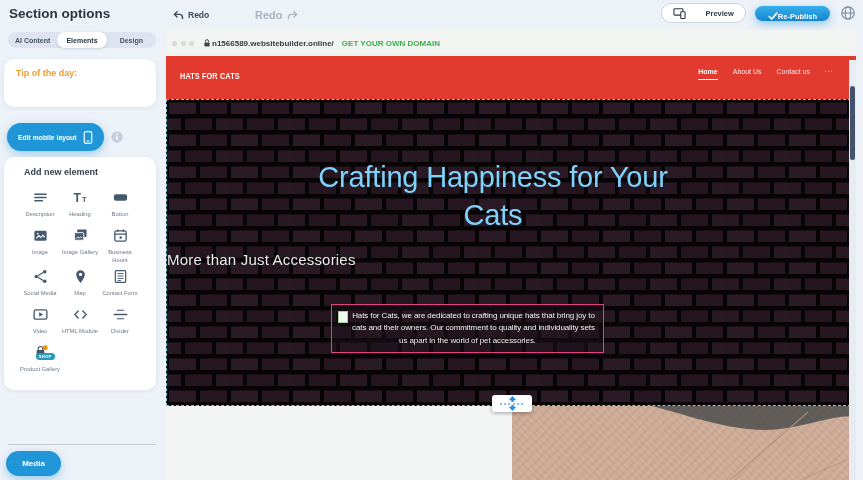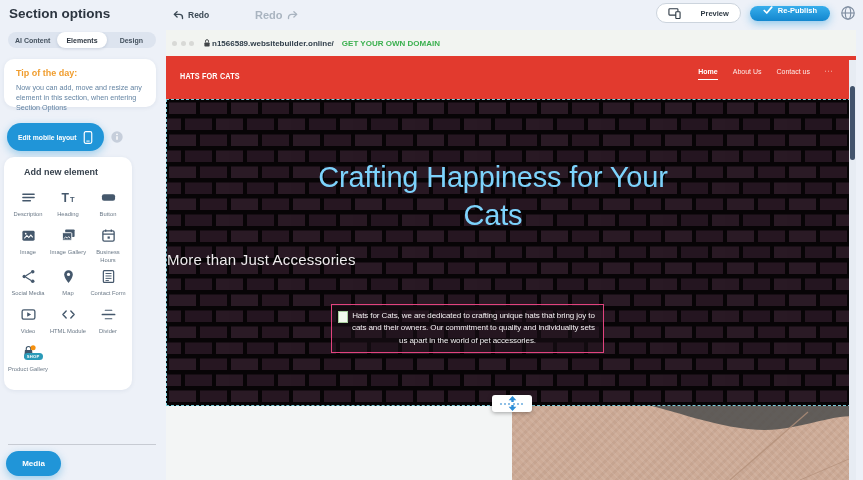--- a/index.html
+++ b/index.html
@@ -18,21 +18,21 @@
   .redo-group { left:215px; }
   .undo-group span { font-size:8.5px; font-weight:700; color:#3c4a56; }
   .redo-group span { font-size:11px; font-weight:700; color:#a9b4c0;padding-left:40px; }
   .tb-right { position:absolute; right:6px; top:3px; display:flex; align-items:center; gap:9px; }
   .btn-preview {
     display:flex; align-items:center; gap:19px; height:20px; padding:0 11px;
     background:#fff; border:1px solid #ccd4dd; border-radius:11px;
     font-size:7.5px; font-weight:700; color:#2e3a45; cursor:pointer;
   }
   .btn-republish {
-    display:flex; align-items:flex-start; gap:5px; height:15px; padding:0 13px;
+    display:flex; align-items:flex-end; height:15px; padding:0 13px;
     background:linear-gradient(180deg,#37aeec,#1387cf); border:none; border-radius:12px;
     font-size:7.5px; font-weight:700; color:#fff; cursor:pointer;
     box-shadow:0 3px 9px rgba(30,150,220,.45);
   }
   .globe-wrap { width:18px; height:18px; display:flex; align-items:center; justify-content:center; cursor:pointer; }
 
   
   .sidebar { position:absolute; left:0; top:30px; width:166px; height:450px; }
   .tabs {
     position:absolute; left:8px; top:2px; width:148px; height:16px;
@@ -53,21 +53,21 @@
 
   .mobile-row { position:absolute; left:7px; top:93px; display:flex; align-items:center; gap:7px; }
   .btn-mobile {
     display:flex; align-items:center; gap:6px; height:28px; padding:0 11px;
     background:#2095d8; border:none; border-radius:15px;
     font-size:6.8px; font-weight:700; color:#fff; cursor:pointer;
     box-shadow:0 3px 8px rgba(32,149,216,.4);
   }
 
   .add-card {
-    position:absolute; left:4px; top:127px; width:128px; height:233px;
+    position:absolute; left:4px; top:127px; width:152px; height:233px;
     background:#fff; border-radius:10px; padding:10px 0 0 0; box-shadow:0 1px 4px rgba(40,60,100,.08);
   }
   .add-title { font-size:9px; font-weight:700; color:#37424e; margin:0 0 8px 20px; }
   .el-grid { display:grid; grid-template-columns:repeat(3,40px); justify-content:center; column-gap:0; }
   .el-cell { min-height:38px; padding-top:5px; text-align:center; cursor:pointer; }
   .el-ic { position:relative; display:inline-block; width:15px; height:15px; }
   .el-label { font-size:5.8px; line-height:1.3; color:#6c7a88; margin-top:2px; }
   .el-badge {
     position:absolute; right:-7px; bottom:0px; background:#2a9ab8; color:#fff;
     font-size:4.2px; font-weight:700; letter-spacing:.2px; padding:1px 3px; border-radius:4px;
@@ -192,21 +192,20 @@
 
 <div class="sidebar">
   <div class="tabs">
       <div class="tab">AI Content</div>
       <div class="tab active">Elements</div>
       <div class="tab">Design</div>
     </div>
 
   <div class="tip-card">
     <div class="tip-title">Tip of the day:</div>
-    <div class="tip-body">Now you can add, move and resize any element in this section, when entering Section Options</div>
   </div>
 
   <div class="mobile-row">
     <button class="btn-mobile">
       <span>Edit mobile layout</span>
       <svg width="10" height="15" viewBox="0 0 12 16">
         <rect x="1.5" y="1" width="9" height="14" rx="1.8" fill="none" stroke="#fff" stroke-width="1.4"></rect>
         <path d="M4.5 12.3h3" stroke="#fff" stroke-width="1.2" stroke-linecap="round"></path>
       </svg>
     </button>

